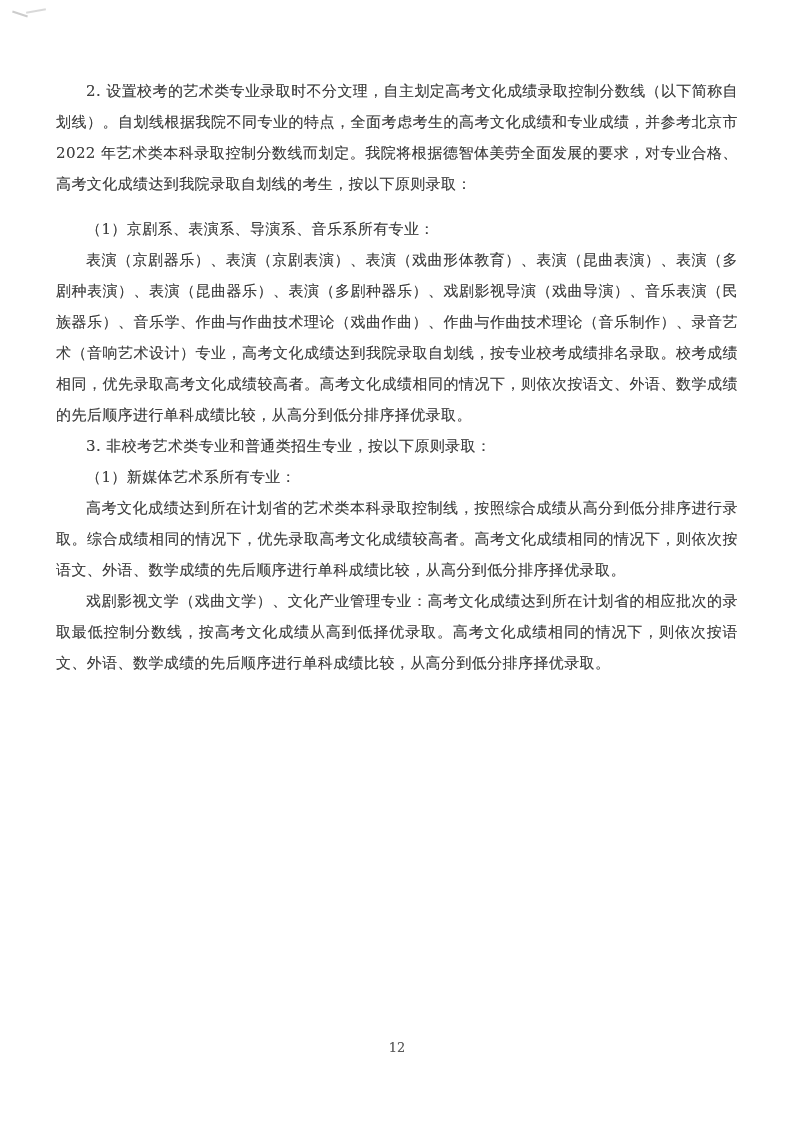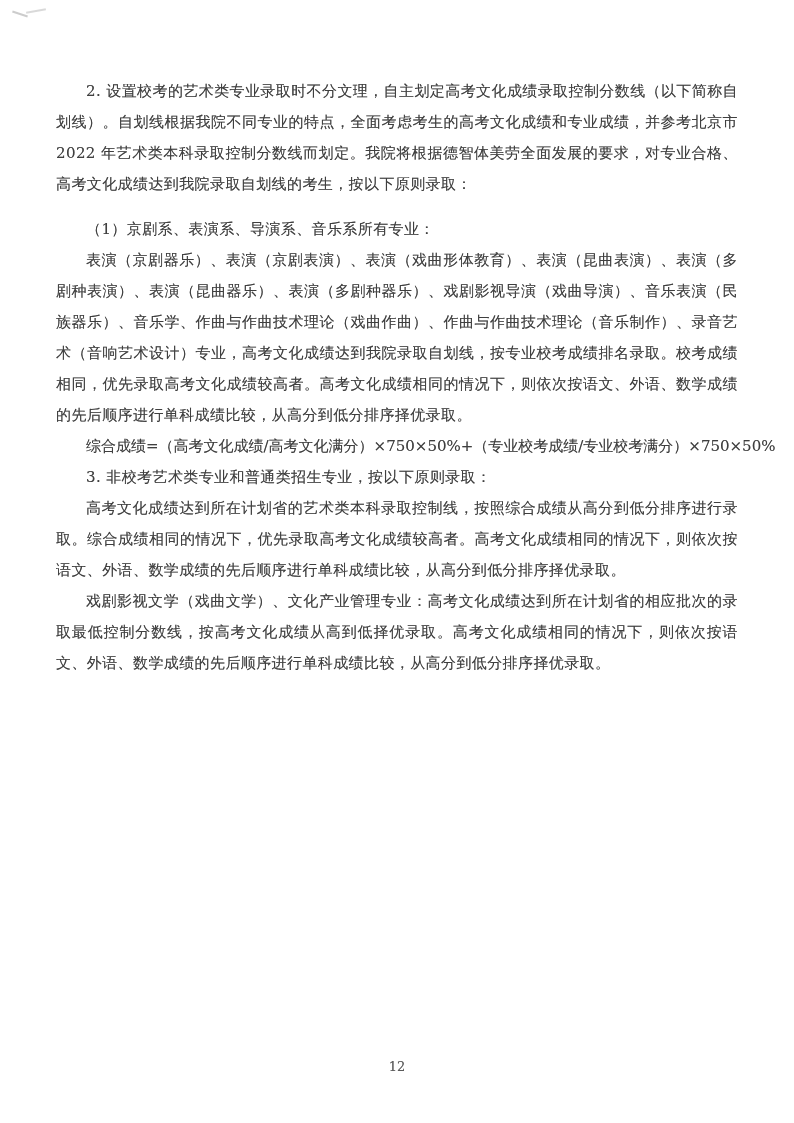--- a/index.html
+++ b/index.html
@@ -74,43 +74,42 @@
   .page-number {
     position: absolute;
     left: 0;
     right: 0;
     top: 1040px;
     text-align: center;
     color: #5a5a5a;
     font-size: 13px;
     font-family: "DejaVu Serif", "Liberation Serif", serif;
     text-shadow: 0 0 0.5px rgba(90, 90, 90, 0.5);
-    margin-top: 19px;
   }
 </style>
 </head>
 <body>
 
 <div class="page">
 
   <div class="artifact"></div>
 
   <main class="content">
     <p>2. 设置校考的艺术类专业录取时不分文理，自主划定高考文化成绩录取控制分数线（以下简称自划线）。自划线根据我院不同专业的特点，全面考虑考生的高考文化成绩和专业成绩，并参考北京市 2022 年艺术类本科录取控制分数线而划定。我院将根据德智体美劳全面发展的要求，对专业合格、高考文化成绩达到我院录取自划线的考生，按以下原则录取：</p>
 
     <p class="sec-space">（1）京剧系、表演系、导演系、音乐系所有专业：</p>
 
     <p>表演（京剧器乐）、表演（京剧表演）、表演（戏曲形体教育）、表演（昆曲表演）、表演（多剧种表演）、表演（昆曲器乐）、表演（多剧种器乐）、戏剧影视导演（戏曲导演）、音乐表演（民族器乐）、音乐学、作曲与作曲技术理论（戏曲作曲）、作曲与作曲技术理论（音乐制作）、录音艺术（音响艺术设计）专业，高考文化成绩达到我院录取自划线，按专业校考成绩排名录取。校考成绩相同，优先录取高考文化成绩较高者。高考文化成绩相同的情况下，则依次按语文、外语、数学成绩的先后顺序进行单科成绩比较，从高分到低分排序择优录取。</p>
 
 
 
-    <p class="formula">综合成绩=（高考文化成绩/高考文化满分）×750×50%+（专业校考成绩/专业校考满分）×750×50%</p>
 
     <p>3. 非校考艺术类专业和普通类招生专业，按以下原则录取：</p>
 
+    <p>（1）新媒体艺术系所有专业：</p>
 
 
     <p>高考文化成绩达到所在计划省的艺术类本科录取控制线，按照综合成绩从高分到低分排序进行录取。综合成绩相同的情况下，优先录取高考文化成绩较高者。高考文化成绩相同的情况下，则依次按语文、外语、数学成绩的先后顺序进行单科成绩比较，从高分到低分排序择优录取。</p>
 
 
 
     <p>戏剧影视文学（戏曲文学）、文化产业管理专业：高考文化成绩达到所在计划省的相应批次的录取最低控制分数线，按高考文化成绩从高到低择优录取。高考文化成绩相同的情况下，则依次按语文、外语、数学成绩的先后顺序进行单科成绩比较，从高分到低分排序择优录取。</p>
   </main>
 
   <div class="page-number">12</div>

